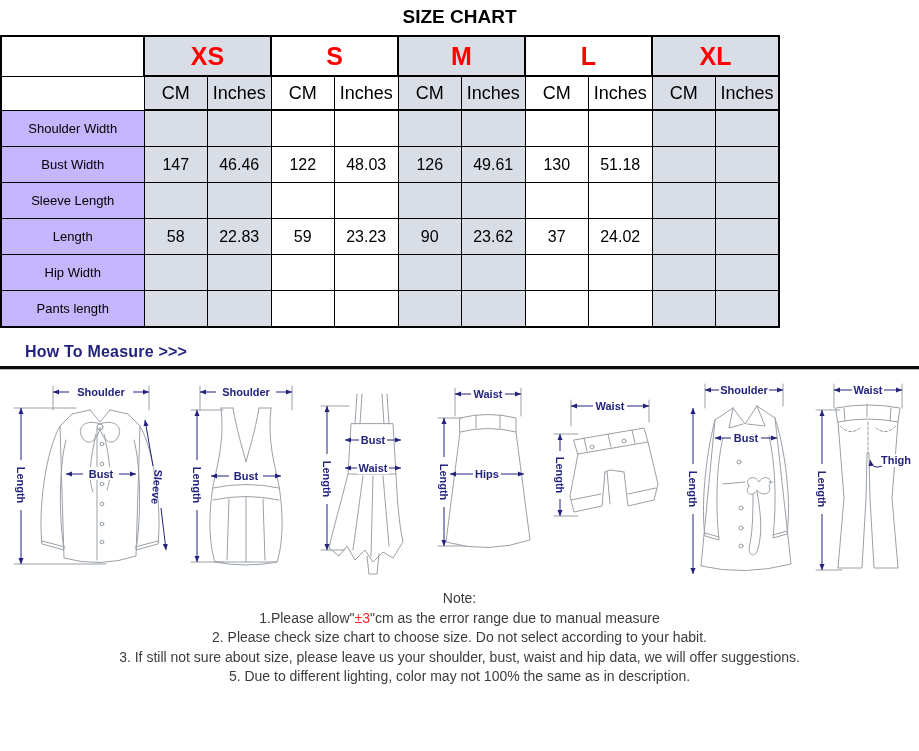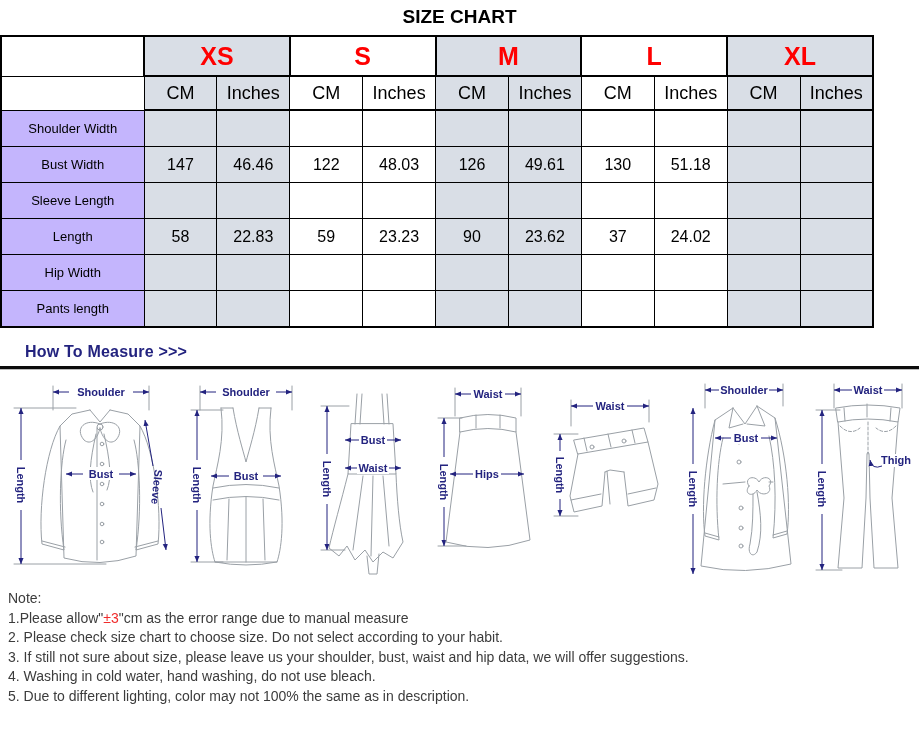--- a/index.html
+++ b/index.html
@@ -1,34 +1,34 @@
 <!DOCTYPE html>
 <html><head>
 <meta charset="utf-8">
 <style>
   html,body{margin:0;padding:0;background:#fff;}
   body{width:919px;font-family:"Liberation Sans",sans-serif;color:#000;}
   .title{text-align:center;font-size:19px;font-weight:bold;padding:6px 0 7px;}
-  table{width:874px;border-collapse:collapse;table-layout:fixed;border:2px solid #000;}
+  table{width:780px;border-collapse:collapse;table-layout:fixed;border:2px solid #000;}
   th,td{border:1px solid #000;text-align:center;padding:0;overflow:hidden;white-space:nowrap;}
   .size-h{font-size:25px;font-weight:bold;color:#ff0000;height:38px;border-width:2px;}
   .sub-h{font-size:18px;font-weight:normal;height:32px;border-bottom:2px solid #000;}
   .stripe{background:#d9dee6;}
   td.label-cell{font-size:13px;height:35px;background:#c4b5fd;}
   td.val{font-size:16px;height:35px;}
   .measure-h{color:#23237f;font-weight:bold;font-size:16px;padding:15px 0 5px 8px;letter-spacing:.2px;margin-left:17px;}
   .rule{height:3px;background:#0c0c0c;border-bottom:1px solid #bbb;}
   .diagrams{display:flex;justify-content:space-between;align-items:flex-start;padding:8px 6px 0;height:205px;}
   .diagrams svg{display:block;}
   .g{stroke:#9aa0a6;fill:none;stroke-width:1;stroke-linejoin:round;stroke-linecap:round;}
   .d{stroke:#23237f;fill:none;stroke-width:1;}
   .dash{stroke-dasharray:3 2;}
   .wb{fill:#fff;stroke:none;}
   .t{fill:#23237f;font-weight:bold;font-size:11px;font-family:"Liberation Sans",sans-serif;text-anchor:middle;}
-  .notes{padding:6px 8px 0;color:#3c3c3c;font-size:14px;line-height:19.5px;}
+  .notes{padding:6px 8px 0;color:#3c3c3c;font-size:14px;line-height:19.5px;text-align:center;}
   .notes .red{color:#f02b2b;}
   .note-line{white-space:nowrap;}
 </style>
 </head>
 <body>
 
 <div class="title">SIZE CHART</div>
 
 <table id="size-table">
   <colgroup>
@@ -357,15 +357,14 @@
     <path class="d" d="M74,88 Q64,92 62,82" marker-end="url(#ar7)"></path>
   </svg>
 
 </div>
 
 <div class="notes">
   <div class="note-line">Note:</div>
   <div class="note-line"><span>1.Please allow"</span><span class="red">±3</span><span>"cm as the error range due to manual measure</span></div>
   <div class="note-line">2. Please check size chart to choose size. Do not select according to your habit.</div>
   <div class="note-line">3. If still not sure about size, please leave us your shoulder, bust, waist and hip data, we will offer suggestions.</div>
-  <div class="note-line">4. Washing in cold water, hand washing, do not use bleach.</div>
   <div class="note-line">5. Due to different lighting, color may not 100% the same as in description.</div>
 </div>
 
 </body></html>

